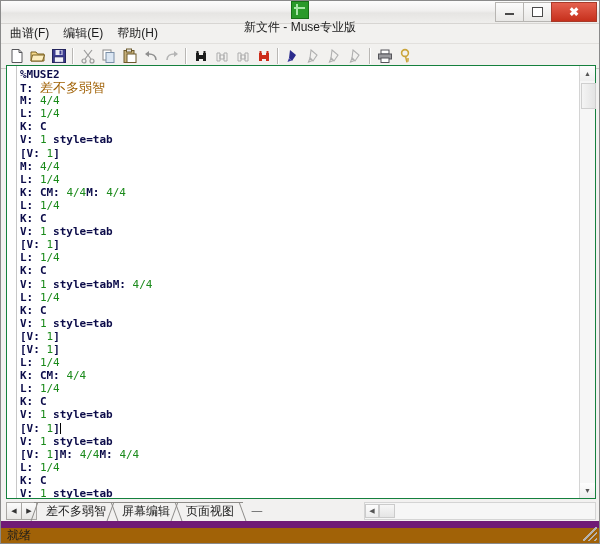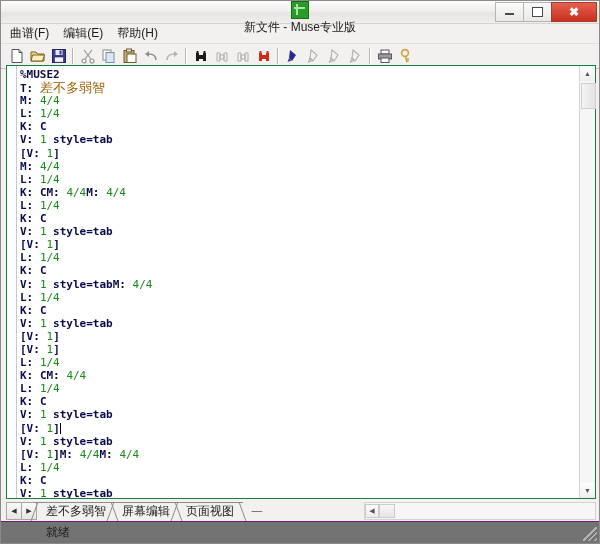--- a/index.html
+++ b/index.html
@@ -231,25 +231,24 @@
     background: linear-gradient(to bottom, #f7f7f7, #e5e5e5);
     border: 1px solid #cbcbcb;
     box-sizing: border-box;
   }
 
   
   .statusbar {
     position: absolute;
     left: 0; bottom: 0;
     width: 100%; height: 22px;
-    background: #737373;
-    border-top: 1px solid #701a75;
-    display: flex; align-items: center;
-    box-sizing: border-box;
-    padding-left: 39px;
+    background: #a16207;
+    border-top: 7px solid #701a75;
+    display: flex; align-items: center;
+    box-sizing: border-box;
   }
   .status-ready {
     font-size: 12px; color: #1c1c1c;
     padding-left: 6px;
     flex: none;
   }
   .status-cells {
     position: absolute; right: 18px; top: 2px;
     display: flex; align-items: stretch; height: 17px;
   }

